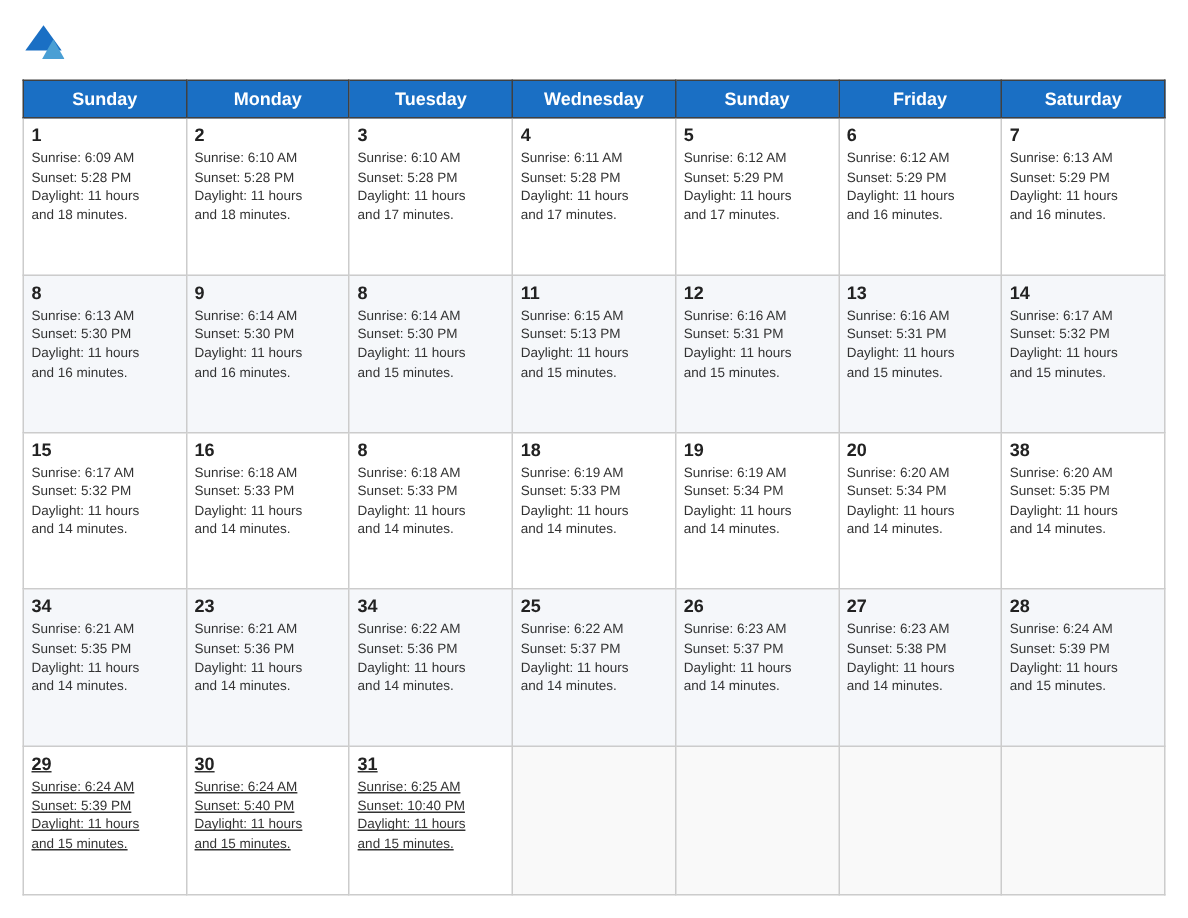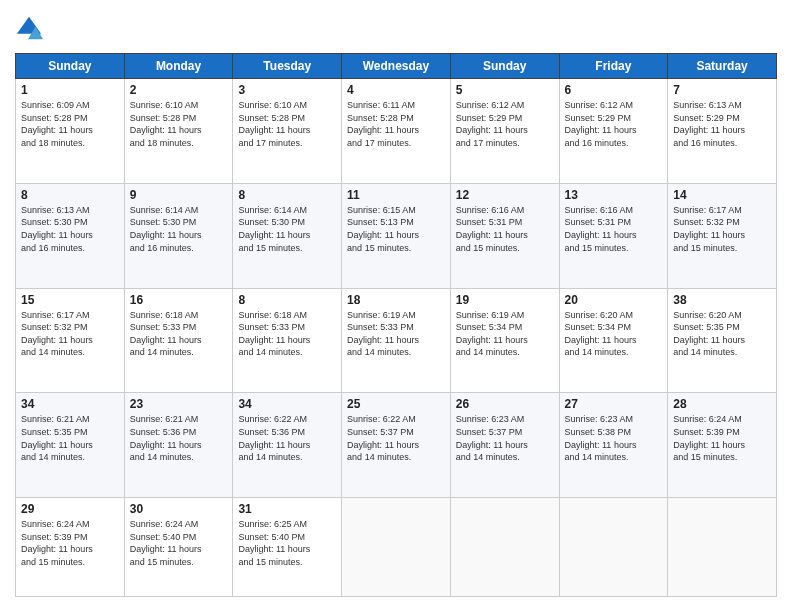--- a/index.html
+++ b/index.html
@@ -88,20 +88,21 @@
     }
     .cell-text {
       line-height: 1.4;
       font-size: 9px;
     }
     .empty-cell {
       background: #f9f9f9 !important;
     }
     .last-row td {
       height: 70px;
+      text-decoration: underline;
     }
   </style>
 </head>
 <body>
 
 <div class="page">
   <div class="header">
     <div class="logo">
       <svg class="logo-icon" viewBox="0 0 30 30">
         <polygon points="15,2 28,20 2,20" fill="#1a6fc4"></polygon>
@@ -346,21 +347,21 @@
           <td>
             <span class="day-num">30</span>
             <div class="cell-text" style="white-space: pre-line;">Sunrise: 6:24 AM
 Sunset: 5:40 PM
 Daylight: 11 hours
 and 15 minutes.</div>
           </td>
           <td>
             <span class="day-num">31</span>
             <div class="cell-text" style="white-space: pre-line;">Sunrise: 6:25 AM
-Sunset: 5:40 PM
+Sunset: 10:40 PM
 Daylight: 11 hours
 and 15 minutes.</div>
           </td>
           <td class="empty-cell"></td>
           <td class="empty-cell"></td>
           <td class="empty-cell"></td>
           <td class="empty-cell"></td>
         </tr>
       </tbody>
   </table>

